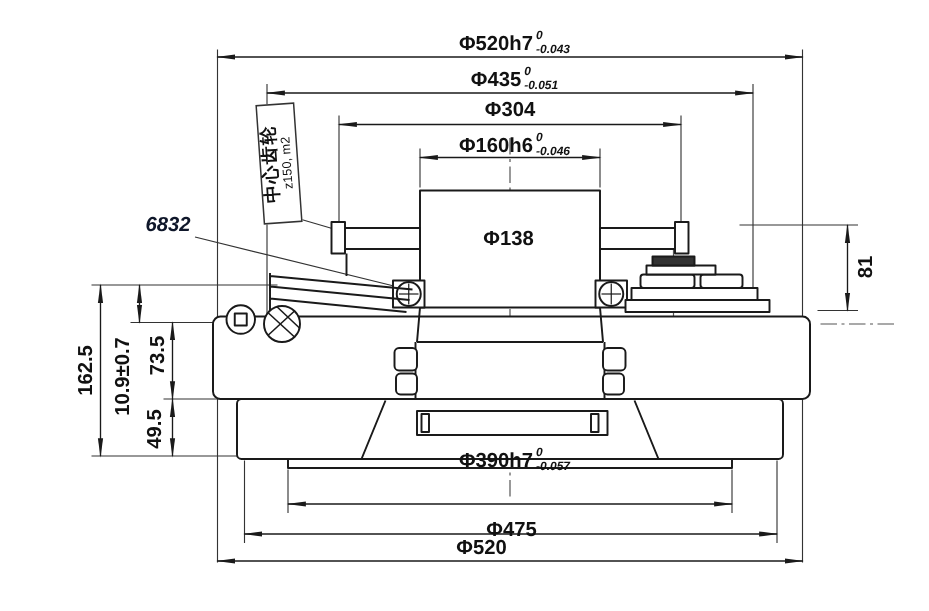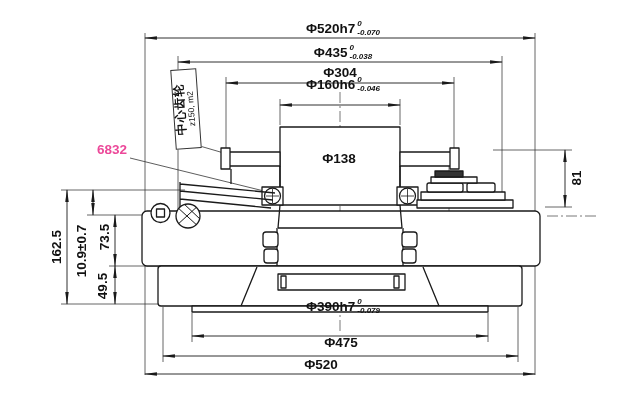--- a/index.html
+++ b/index.html
@@ -13,22 +13,22 @@
     position:absolute;display:flex;align-items:center;white-space:nowrap;
     font-weight:bold;font-size:13.5px;color:#111;letter-spacing:0px;line-height:1;
     transform:translateX(-50%);
   }
   .dim .tol{
     display:inline-flex;flex-direction:column;justify-content:center;
     font-size:8px;font-weight:bold;line-height:8.5px;margin-left:2px;letter-spacing:0;
   }
   .dim.vrot{transform:translate(-50%,-50%) rotate(-90deg);}
   .lbl{
-    position:absolute;font-weight:bold;font-size:13.5px;color:#ec4899;white-space:nowrap;
-    transform:translate(-50%,-50%);line-height:1;
+    position:absolute;font-weight:bold;font-size:13.5px;color:#0f172a;white-space:nowrap;
+    transform:translate(-50%,-50%);line-height:1;font-style:italic;
   }
   #gear-box{
     position:absolute;left:148px;top:69px;width:24px;height:78px;
     border:1px solid #333;background:#fff;transform:rotate(-4deg);
   }
   #gear-box .inner{
     position:absolute;left:-27px;top:27px;width:78px;height:24px;
     transform:rotate(-90deg);text-align:center;color:#111;
   }
   #gear-box .l1{font-weight:bold;font-size:12px;letter-spacing:1px;line-height:13px;}
@@ -156,37 +156,37 @@
         <line x1="382.5" y1="189" x2="382.5" y2="203"></line>
         <line x1="376" y1="196" x2="389" y2="196"></line>
       </g>
     </g>
   </svg>
 
   <div class="dim" style="left:318px;top:20px">
     <span>Φ520h7</span>
     <span class="tol">
       <i>0</i>
-        <i>-0.070</i>
+        <i>-0.043</i>
     </span>
   </div>
 
   <div class="dim" style="left:318px;top:44px">
     <span>Φ435</span>
     <span class="tol">
       <i>0</i>
-        <i>-0.038</i>
+        <i>-0.051</i>
     </span>
   </div>
 
   <div class="dim" style="left:315px;top:66px">
     <span>Φ304</span>
   </div>
 
-  <div class="dim" style="left:318px;top:76px">
+  <div class="dim" style="left:318px;top:88px">
     <span>Φ160h6</span>
     <span class="tol">
       <i>0</i>
         <i>-0.046</i>
     </span>
   </div>
 
   <div class="dim" style="left:314px;top:152px">
     <span>Φ138</span>
   </div>
@@ -208,25 +208,25 @@
   </div>
 
   <div class="dim vrot" style="left:78px;top:286px">
     <span>49.5</span>
   </div>
 
   <div class="dim" style="left:318px;top:298px">
     <span>Φ390h7</span>
     <span class="tol">
       <i>0</i>
-        <i>-0.079</i>
-    </span>
-  </div>
-
-  <div class="dim" style="left:316px;top:336px">
+        <i>-0.057</i>
+    </span>
+  </div>
+
+  <div class="dim" style="left:316px;top:346px">
     <span>Φ475</span>
   </div>
 
   <div class="dim" style="left:296px;top:358px">
     <span>Φ520</span>
   </div>
 
   <div class="lbl" style="left:87px;top:150px">6832</div>
 
   <div id="gear-box">

